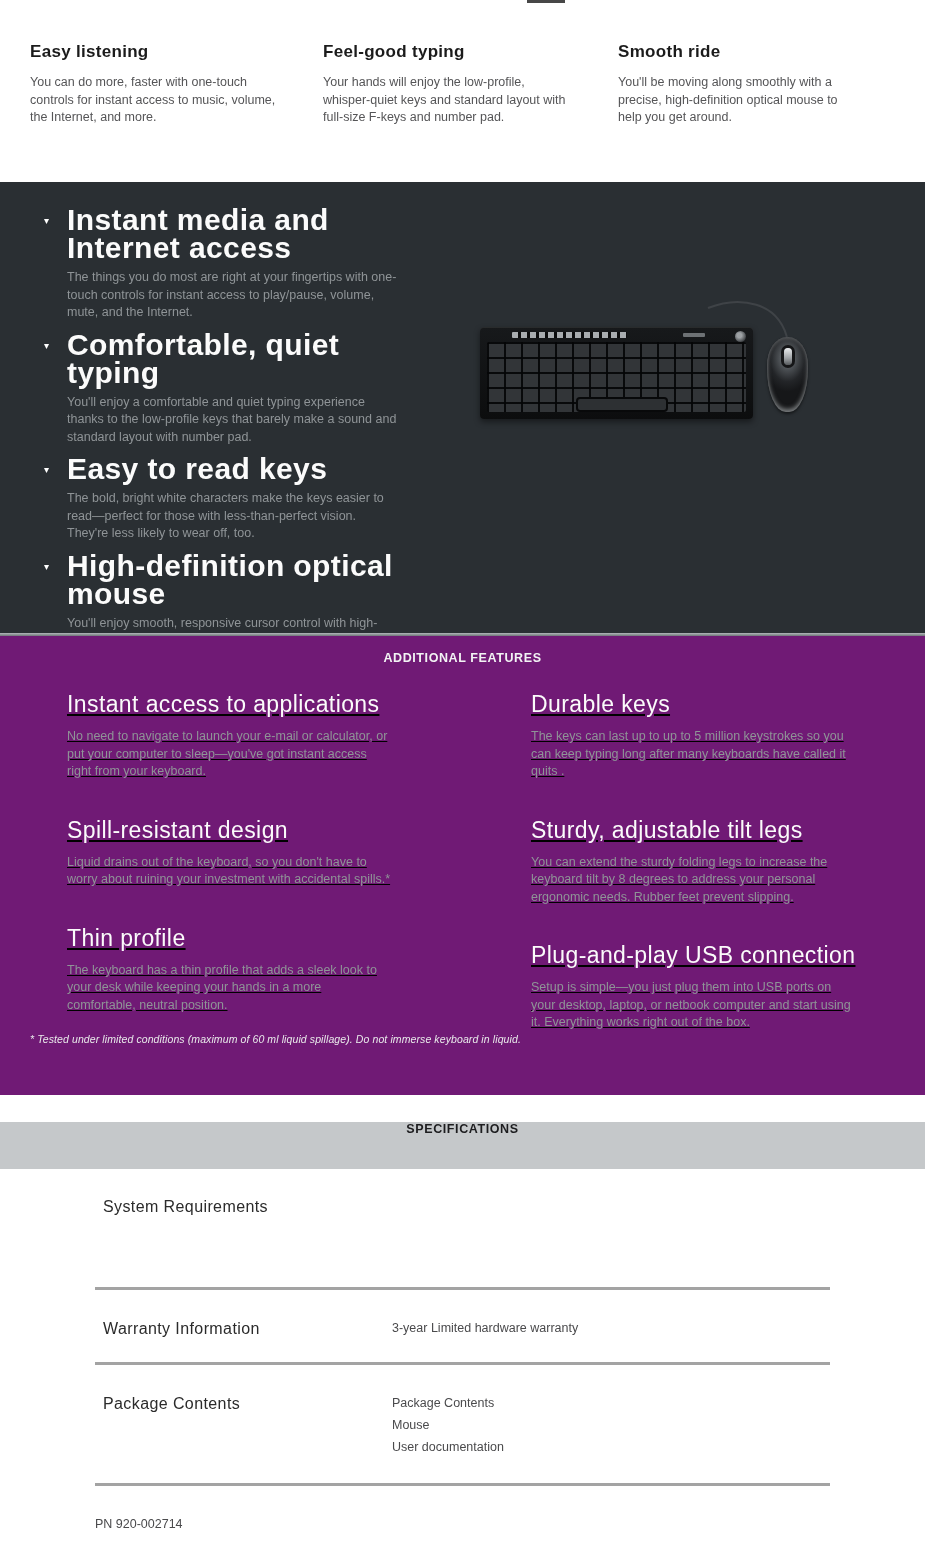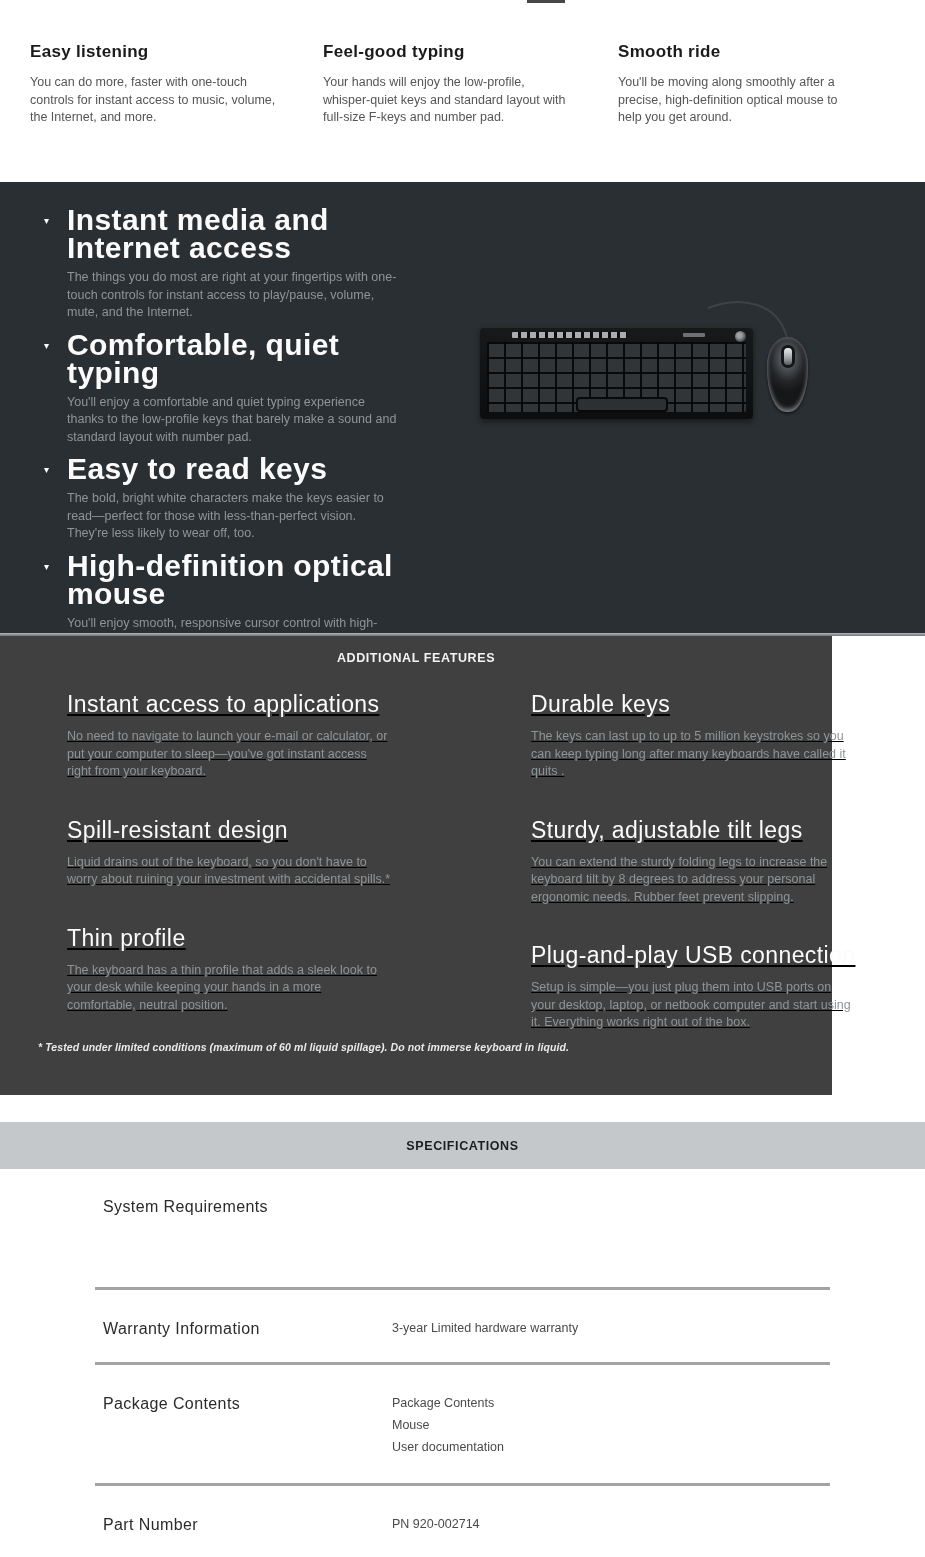--- a/index.html
+++ b/index.html
@@ -46,35 +46,35 @@
       background:radial-gradient(ellipse 60% 45% at 50% 28%,#7c8084 0%,#4a4e52 35%,#232528 70%,#161719 100%);
       box-shadow:0 2px 3px rgba(0,0,0,.5),inset 0 -3px 4px rgba(200,205,208,.55),inset 0 2px 3px rgba(255,255,255,.15);}
   .mouse-wheel{position:absolute;left:50%;top:11px;width:8px;height:17px;margin-left:-4px;border-radius:4px;
       background:linear-gradient(180deg,#eceeef,#9ea2a5 60%,#55585b);
       box-shadow:0 0 0 3px rgba(10,11,12,.85);}
   .cable{position:absolute;left:470px;top:116px;}
 
   
   .section-divider{position:absolute;left:0;top:633px;width:925px;height:3px;
       background:linear-gradient(180deg,#b2b8ba,#6f7578);}
-  .dark2{position:absolute;left:0;top:636px;width:832px;height:459px;background:#404040;}
+  .dark2{position:absolute;left:0;top:636px;width:925px;height:459px;background:#701a75;}
   .add-heading{margin:0;padding-top:15px;text-align:center;font-size:12.5px;font-weight:700;
       letter-spacing:.6px;color:#f2f3f4;}
   .add-col{position:absolute;top:55px;width:325px;text-decoration:underline;}
   .add-col-left{left:67px;}
   .add-col-right{left:531px;}
   .add-item{margin-bottom:36px;}
   .add-item h2{margin:0 0 10px 0;font-size:23px;font-weight:300;line-height:27px;color:#fbfbfb;letter-spacing:.4px;}
   .add-item p{margin:0;font-size:12.5px;line-height:17.5px;color:#8f9497;}
-  .footnote{position:absolute;left:30px;top:397px;margin:8px;font-size:10.5px;font-style:italic;
-      font-weight:700;color:#e9eaeb;letter-spacing:.1px;}
+  .footnote{position:absolute;left:30px;top:397px;margin:0;font-size:10.5px;font-style:italic;
+      font-weight:400;color:#e9eaeb;letter-spacing:.1px;}
 
   
   .spec-bar{position:absolute;left:0;top:1122px;width:925px;height:47px;background:#c5c8ca;
-      display:flex;align-items:center;justify-content:center;}
+      display:flex;align-items:flex-start;justify-content:center;}
   .spec-bar h4{margin:0;font-size:12.5px;font-weight:700;letter-spacing:.6px;color:#1d1d1f;}
   .specs{position:absolute;left:95px;top:1169px;width:735px;}
   .spec-row{display:flex;box-sizing:border-box;padding-top:30px;border-top:3px solid #a3a3a3;}
   .spec-row:first-child{border-top:none;padding-top:29px;min-height:118px;}
   .spec-row.r2{min-height:75px;}
   .spec-row.r3{min-height:121px;}
   .spec-label{flex:0 0 297px;padding-left:8px;box-sizing:border-box;
       font-size:16px;color:#2b2b2b;letter-spacing:.4px;font-weight:400;}
   .spec-values{flex:1;max-width:430px;}
   .spec-values p{margin:0 0 5px 0;font-size:12.5px;line-height:17px;color:#4a4a4c;}
@@ -88,21 +88,21 @@
   <div class="top-col col1">
     <h3>Easy listening</h3>
     <p>You can do more, faster with one-touch controls for instant access to music, volume, the Internet, and more.</p>
   </div>
   <div class="top-col col2">
     <h3>Feel-good typing</h3>
     <p>Your hands will enjoy the low-profile, whisper-quiet keys and standard layout with full-size F-keys and number pad.</p>
   </div>
   <div class="top-col col3">
     <h3>Smooth ride</h3>
-    <p>You'll be moving along smoothly after a precise, high-definition optical mouse to help you get around.</p>
+    <p>You'll be moving along smoothly with a precise, high-definition optical mouse to help you get around.</p>
   </div>
 </div>
 
 <div class="dark1">
   <div class="feat-list">
 
     <div class="feat">
       <span class="arrow">▾</span>
       <div>
         <h2>Instant media and Internet access</h2>
@@ -211,19 +211,18 @@
   <div class="spec-row r3">
     <div class="spec-label">Package Contents</div>
     <div class="spec-values">
       <p>Package Contents</p>
       <p>Mouse</p>
       <p>User documentation</p>
     </div>
   </div>
 
   <div class="spec-row">
-    <div class="spec-label">Part Number</div>
     <div class="spec-values">
       <p>PN 920-002714</p>
     </div>
   </div>
 
 </div>
 
 </body></html>

